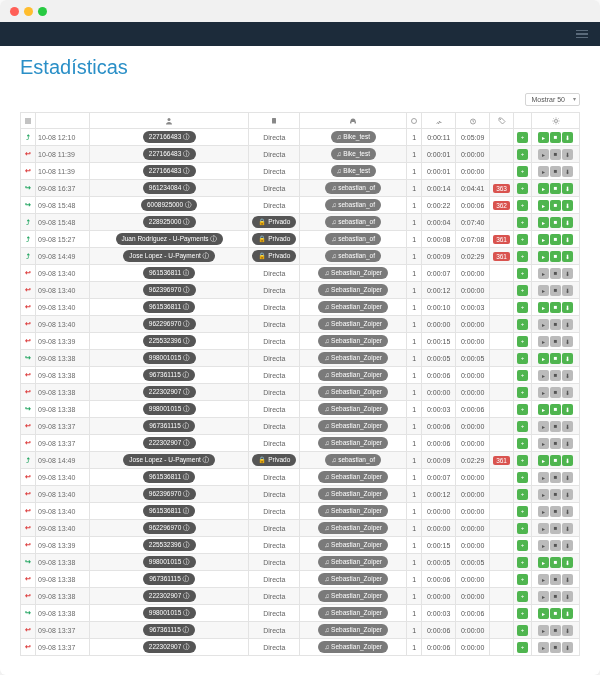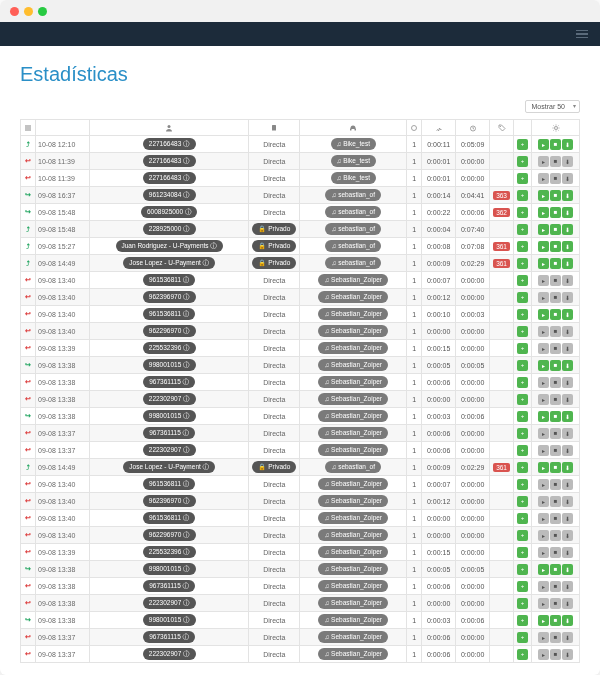--- a/index.html
+++ b/index.html
@@ -4,21 +4,21 @@
 <style>
   *{box-sizing:border-box;margin:0;padding:0;}
   body{font-family:-apple-system,Helvetica,Arial,sans-serif;font-size:7px;background:#fff;}
   .chrome{width:600px;height:675px;margin:0 auto;background:#fff;border-radius:6px;box-shadow:0 8px 30px rgba(0,0,0,0.15);overflow:hidden;position:relative;}
   .tb{height:22px;background:#f1f1f1;display:flex;align-items:center;padding:0 10px;gap:5px;}
   .dot{width:9px;height:9px;border-radius:50%;}
   .r{background:#ff5f57;}.y{background:#ffbd2e;}.g{background:#28ca42;}
   .nav{height:24px;background:#1c2b3a;display:flex;align-items:center;justify-content:flex-end;padding:0 12px;}
   .burger{display:flex;flex-direction:column;gap:2px;}
   .burger span{width:12px;height:1.5px;background:#5a6a7a;}
-  .content{padding:17px 20px 10px 20px;height:calc(675px - 46px);overflow:hidden;}
+  .content{padding:10px 20px 10px 20px;height:calc(675px - 46px);overflow:hidden;}
   h1{font-size:20px;font-weight:300;color:#2a8fc7;margin-bottom:14px;}
   .show{display:flex;justify-content:flex-end;margin-bottom:6px;}
   .show-sel{border:1px solid #d5d5d5;background:#fff;padding:2px 14px 2px 6px;font-size:7px;color:#555;border-radius:2px;position:relative;}
   .show-sel::after{content:"▾";position:absolute;right:3px;top:1px;font-size:6px;color:#888;}
   table{width:100%;border-collapse:collapse;}
   th,td{border:1px solid #e3e3e3;padding:2px 3px;vertical-align:middle;text-align:center;height:16px;}
   th{background:#fff;color:#666;font-weight:normal;}
   tr:nth-child(even) td{background:#f7f7f7;}
   .dir-in{color:#2aa866;font-weight:bold;}
   .dir-out{color:#d44;font-weight:bold;}

